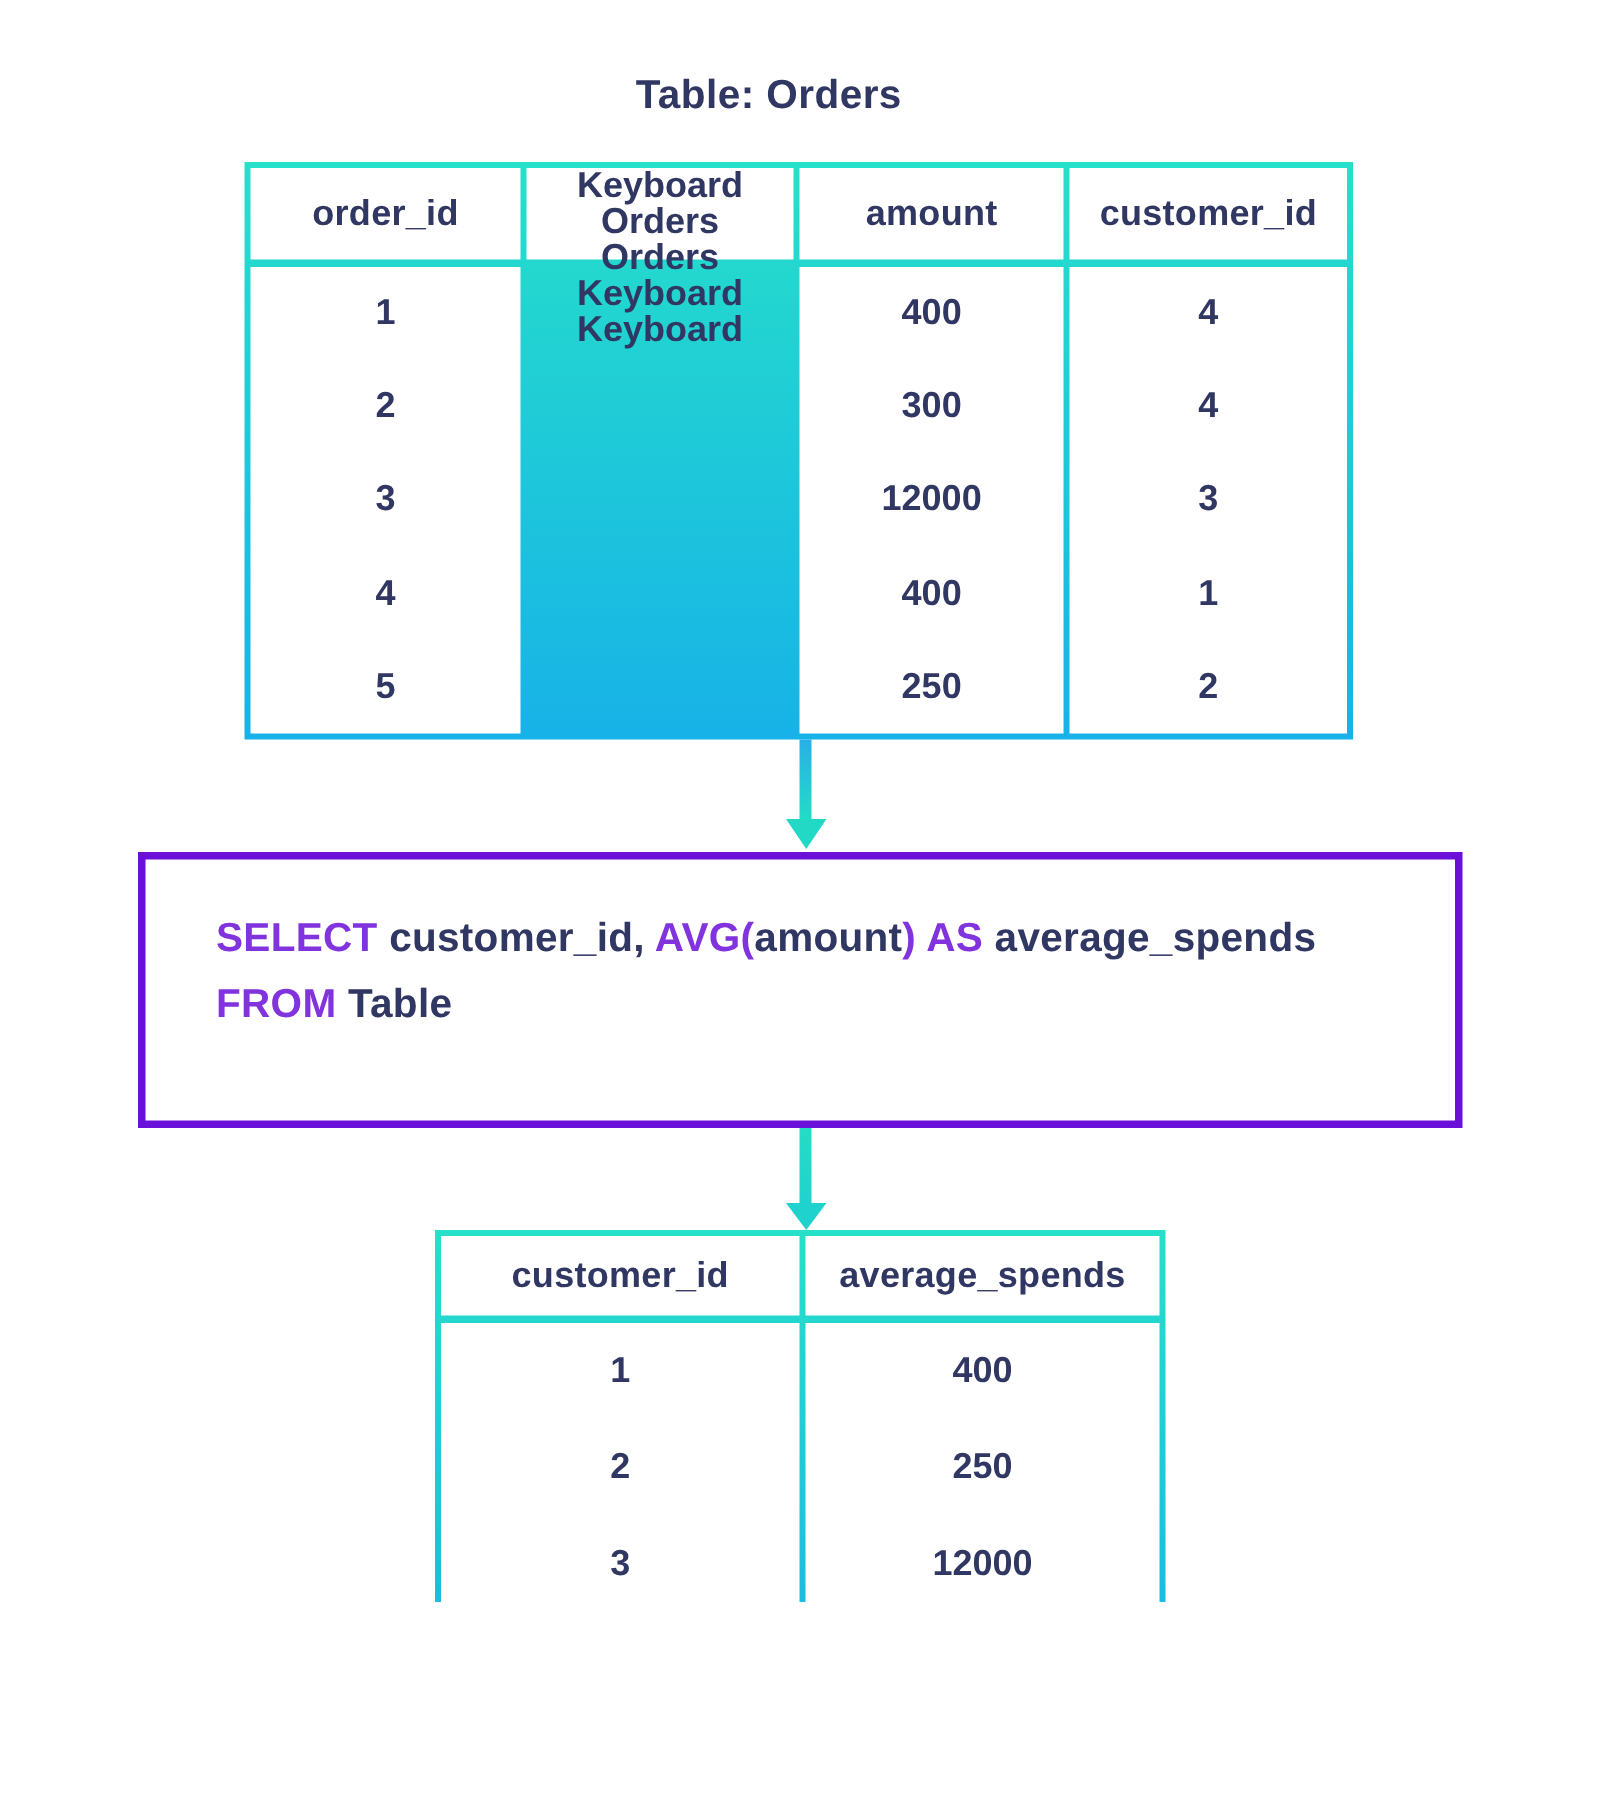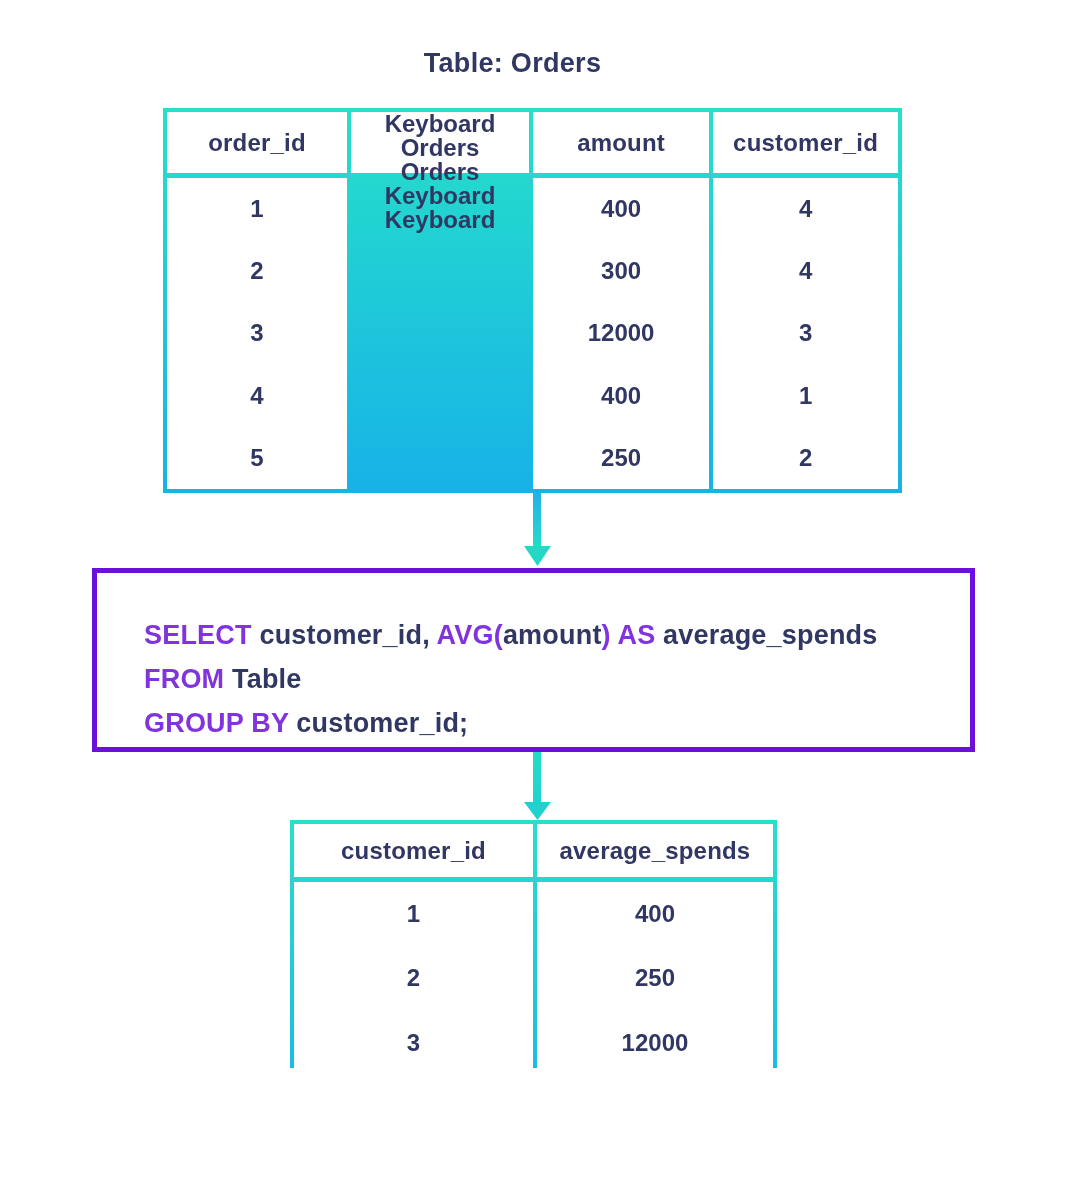--- a/index.html
+++ b/index.html
@@ -26,21 +26,21 @@
   .t2 .gcol{grid-template-rows:53px 1fr;}
   .gcell{background:#fff;display:flex;align-items:center;justify-content:center;
          font-size:24px;letter-spacing:.2px;}
   .gbody{background:#fff;display:flex;flex-direction:column;
          justify-content:space-around;align-items:center;font-size:24px;}
   .gbody div{line-height:1;}
   
   .sql-box{
     position:absolute;left:92px;top:568px;width:883px;height:184px;
     box-sizing:border-box;border:5px solid #6b10d8;background:#fff;
-    padding:40px 16px 0 47px;font-size:27px;letter-spacing:.2px;
+    padding:30px 16px 0 47px;font-size:27px;letter-spacing:.2px;
   }
   .sql-line{line-height:44px;white-space:pre;}
   .kw{color:#8133dd;}
   .plain{color:#313763;}
   
   .arrow-stem{position:absolute;width:8px;}
   .arrow-head{position:absolute;clip-path:polygon(0 0,100% 0,50% 100%);}
   #arrow1-stem{left:533px;top:493px;height:54px;
     background:linear-gradient(180deg,#28b0e8,#22ddc6);}
   #arrow1-head{left:524px;top:546px;width:27px;height:20px;background:#21d9c5;}
@@ -97,21 +97,20 @@
       </div>
     </div>
 
   <div id="arrow1-stem" class="arrow-stem"></div>
   <div id="arrow1-head" class="arrow-head"></div>
 
   <div class="sql-box">
     <div id="sql-code">
         <div class="sql-line"><span class="kw">SELECT </span><span class="plain">customer_id, </span><span class="kw">AVG(</span><span class="plain">amount</span><span class="kw">) AS </span><span class="plain">average_spends</span></div>
         <div class="sql-line"><span class="kw">FROM </span><span class="plain">Table</span></div>
-        <div class="sql-line"><span class="kw">GROUP BY </span><span class="plain">customer_id;</span></div>
       </div>
   </div>
 
   <div id="arrow2-stem" class="arrow-stem"></div>
   <div id="arrow2-head" class="arrow-head"></div>
 
   <div id="result-table" class="gtable t2">
       <div class="gcol">
         <div class="gcell">customer_id</div>
         <div class="gbody">

